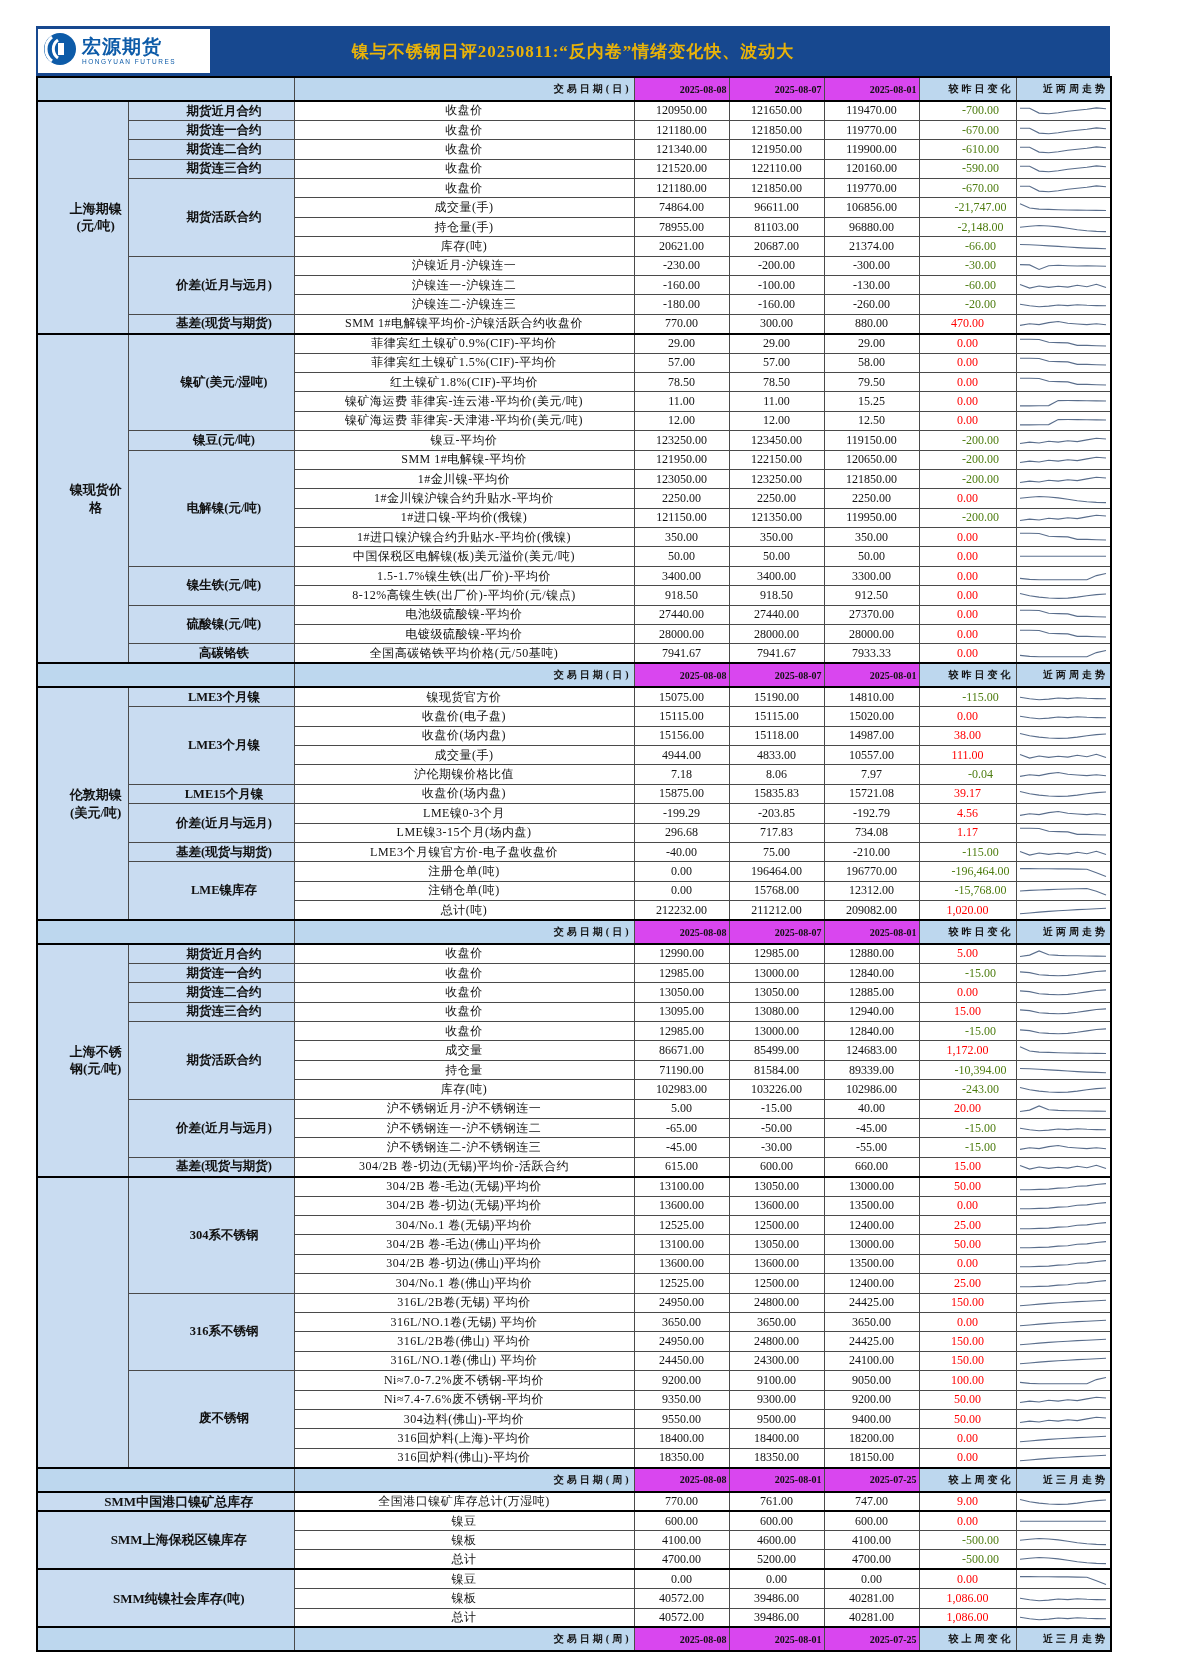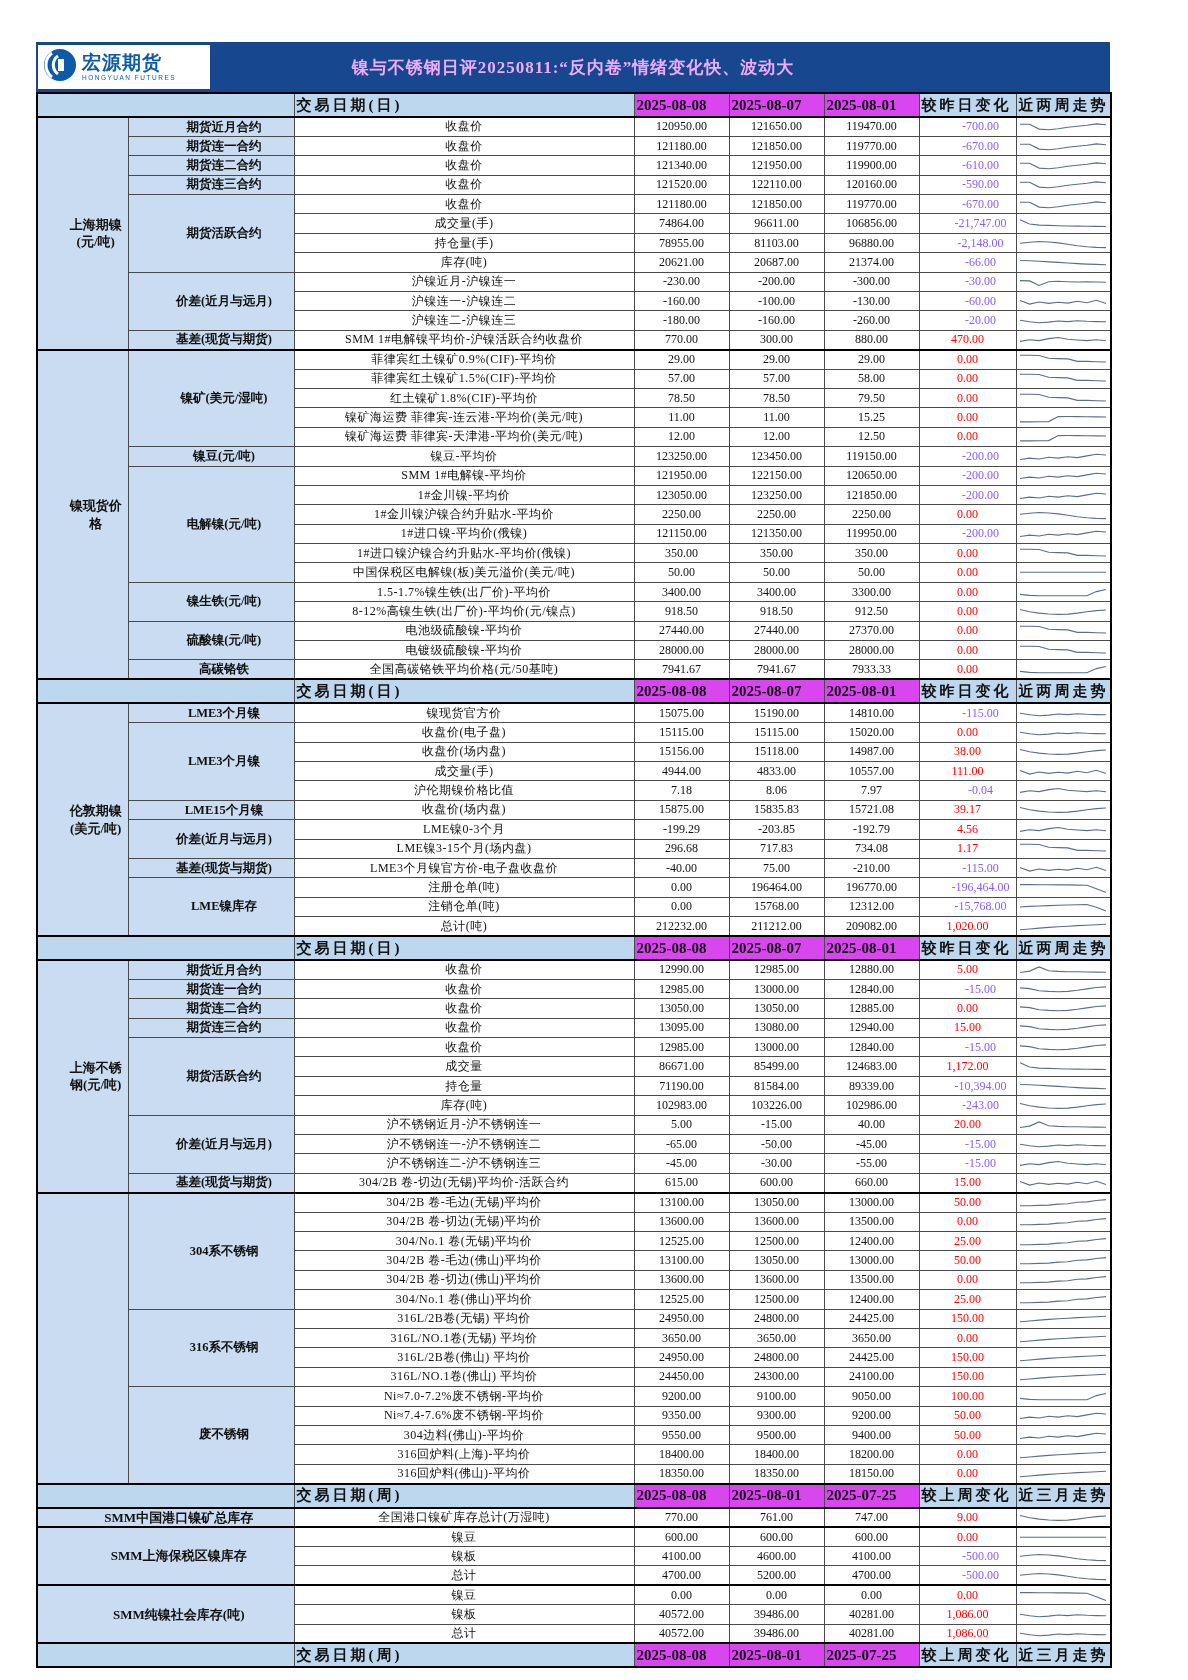--- a/index.html
+++ b/index.html
@@ -1,45 +1,45 @@
 <!DOCTYPE html>
 <html><head>
 <meta charset="utf-8">
 <style>
   html,body{margin:0;padding:0;background:#fff;}
   body{width:1188px;height:1680px;overflow:hidden;
        font-family:"Liberation Serif","DejaVu Serif",serif;color:#111;}
   #page{padding-top:26px;}
   .bar{width:1074px;margin-left:36px;height:50px;background:#17488F;
-       position:relative;display:flex;align-items:center;justify-content:center;margin-top:16px;}
+       position:relative;display:flex;align-items:center;justify-content:center;}
   .logo{position:absolute;left:2px;top:3px;width:172px;height:44px;background:#fff;
         display:flex;align-items:center;padding-left:4px;box-sizing:border-box;}
   .logo-txt{display:flex;flex-direction:column;line-height:1;margin-left:4px;}
   .logo-cn{font-size:19px;font-weight:bold;color:#0D5BA8;letter-spacing:1px;}
   .logo-en{font-size:6.5px;color:#0D5BA8;letter-spacing:1.5px;margin-top:3px;font-family:"Liberation Sans",sans-serif;}
-  .title{color:#f0abfc;font-weight:bold;font-size:17px;letter-spacing:1px;}
+  .title{color:#eab308;font-weight:bold;font-size:17px;letter-spacing:1px;}
   table{border-collapse:collapse;table-layout:fixed;width:1074px;margin-left:36px;
         border:2.5px solid #000;}
   td{border:1px solid #4a4a4a;overflow:hidden;white-space:nowrap;padding:0 2px;
      vertical-align:middle;box-sizing:border-box;}
   tr.data-row{height:19.4px;}
   tr.header-row{height:24px;}
   tr.group-start td{border-top:1.7px solid #000;}
   tr.section-start td{border-top:2.5px solid #000;}
   tr.header-row td{border-top:2.5px solid #000;border-bottom:2.5px solid #000;
-      background:#BDD7EE;font-weight:bold;font-size:15px;text-align:left;}
+      background:#BDD7EE;font-weight:bold;font-size:10px;text-align:right;}
   td.hlabel,td.hchange,td.htrend{letter-spacing:3px;}
   tr.header-row td.hdate{background:#d946ef;letter-spacing:0;}
   td.section-label,td.group-label{background:#C9DCF1;font-weight:bold;text-align:center;
       font-size:13px;white-space:normal;line-height:1.35;padding-left:28px;}
   td.group-label{font-size:12.5px;}
   td.metric{text-align:center;font-size:12px;letter-spacing:0.5px;background:#fff;}
   td.val{text-align:center;font-size:12px;background:#fff;}
   td.chg{text-align:center;font-size:12px;background:#fff;}
-  td.chg.g{color:#8b5cf6;padding-left:28px;}
+  td.chg.g{color:#4d7c0f;padding-left:28px;}
   td.chg.r{color:#FF0000;text-align:center;}
   td.sparkcell{background:#fff;text-align:center;padding:0 1px;}
   svg.spark{display:block;margin:1px auto 0 auto;}
 </style>
 </head>
 <body>
 
 <div id="page">
   <div class="bar">
     <div class="logo">

